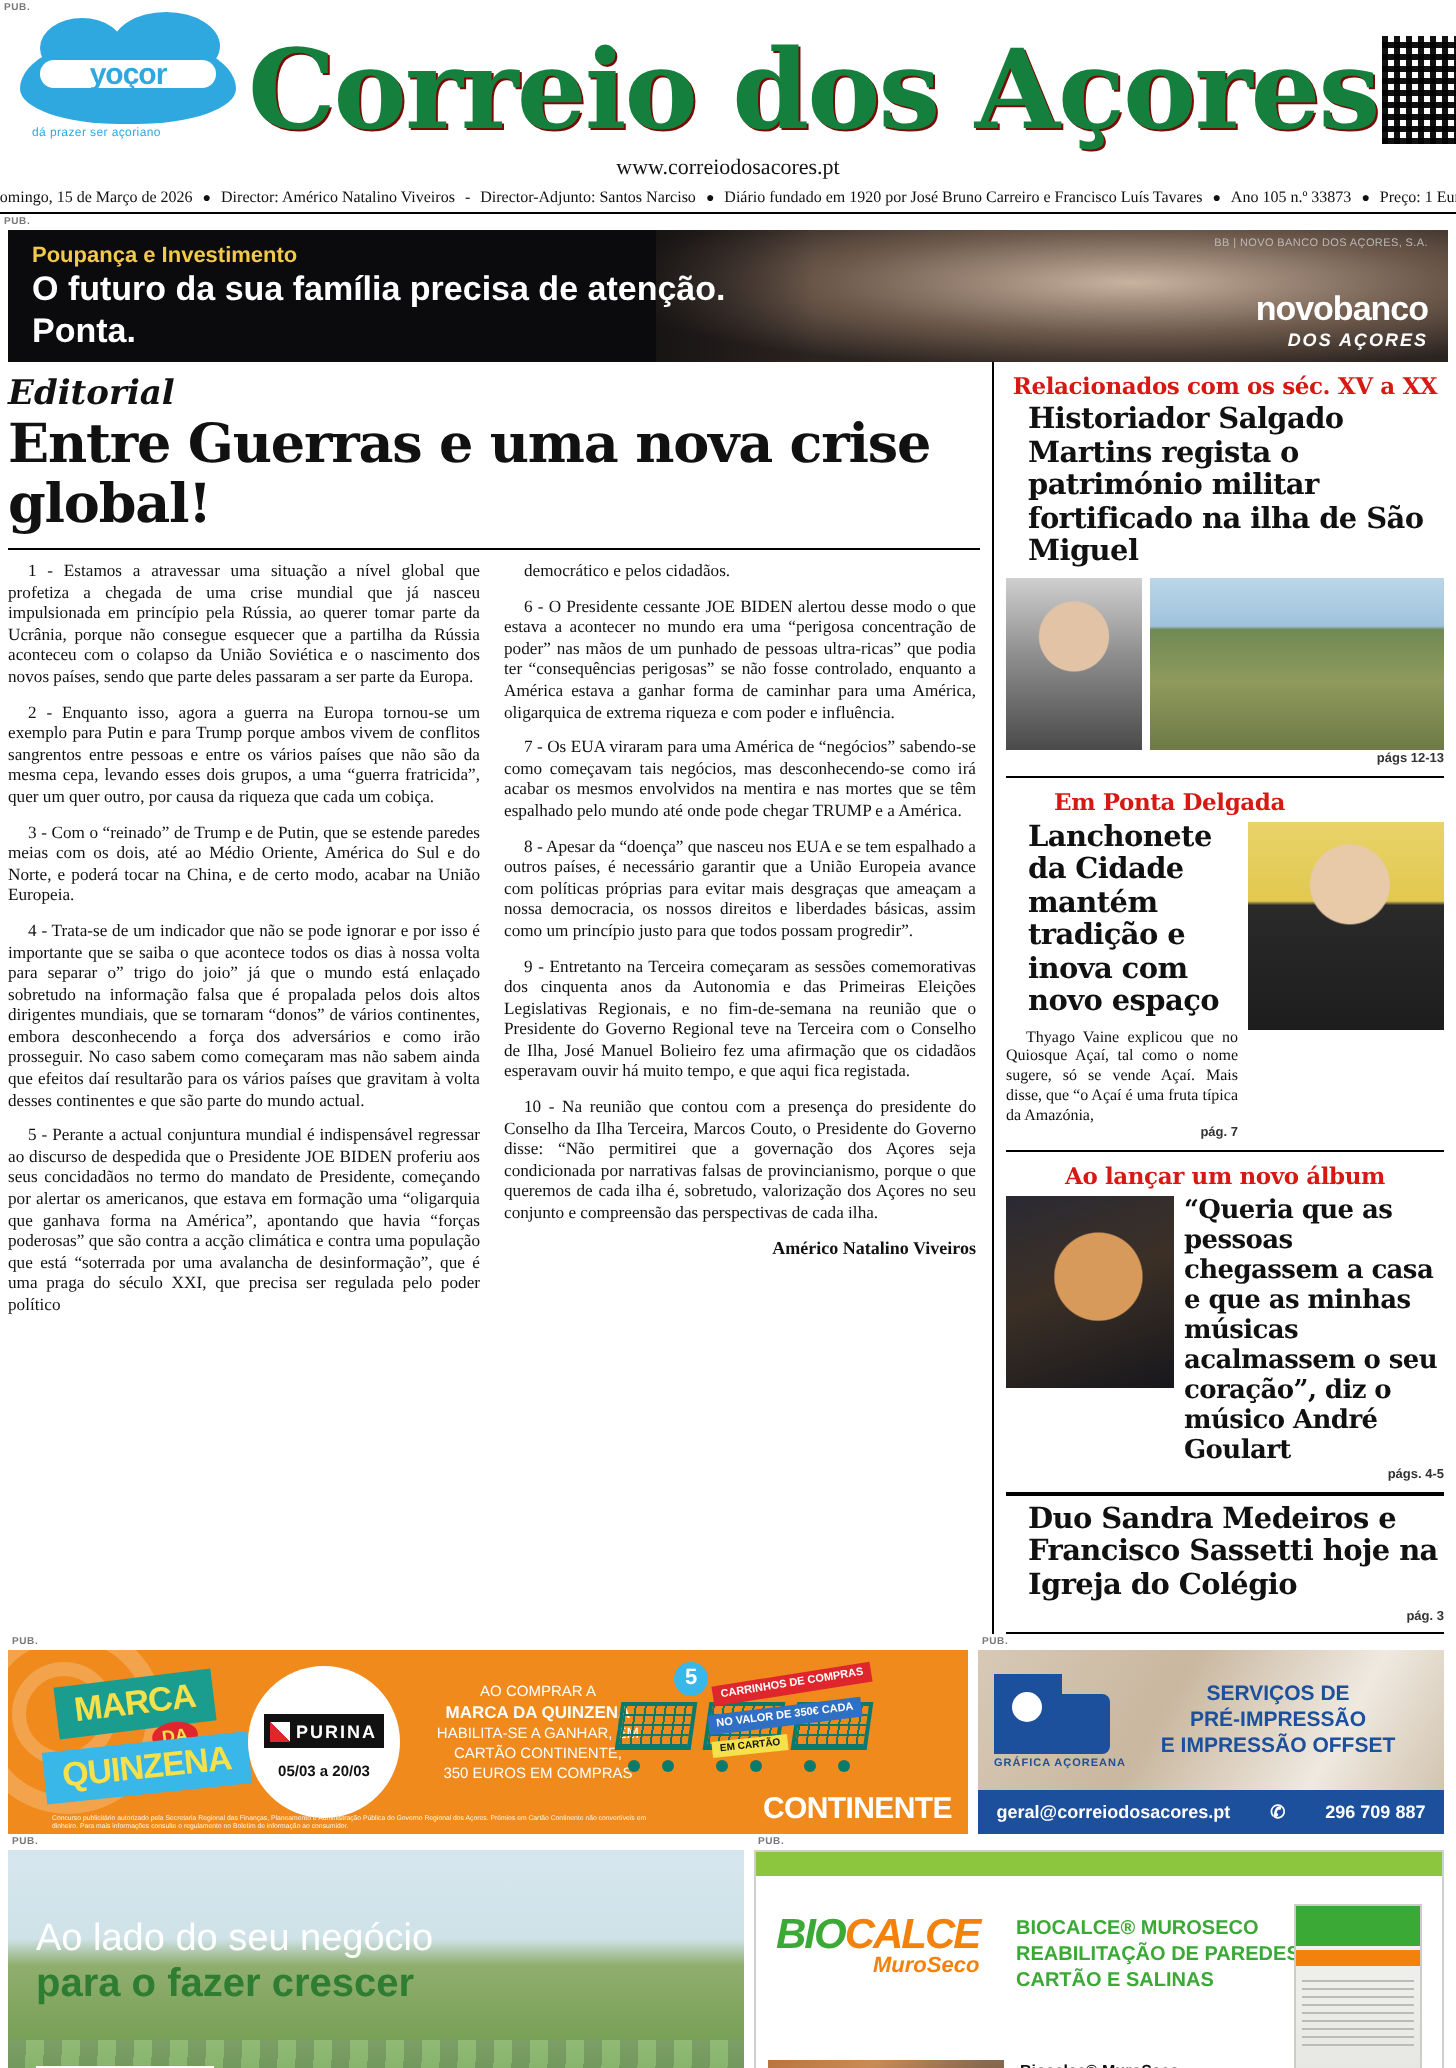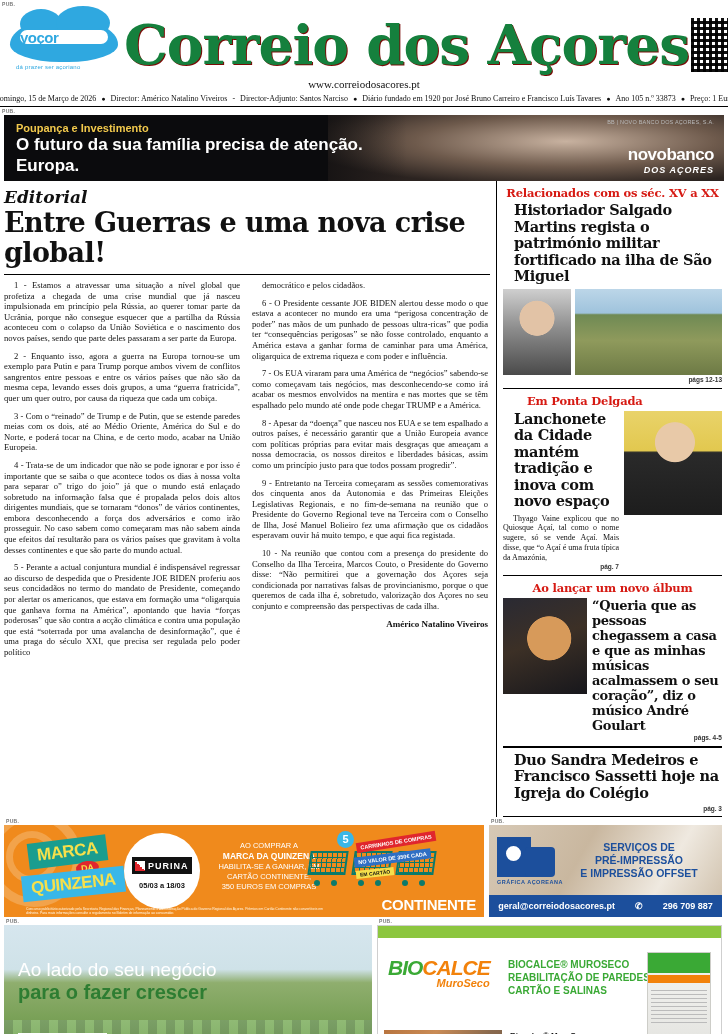--- a/index.html
+++ b/index.html
@@ -19,21 +19,21 @@
   .masthead{display:flex;align-items:center;height:72px;padding:2px 6px 0 6px;box-sizing:border-box;}
   .yocor{width:118px;height:62px;position:relative;flex:0 0 auto;}
   .yocor .cloud{
     position:absolute;left:4px;top:4px;width:108px;height:44px;
     background:#2fa8e0;border-radius:50% 50% 46% 46%/60% 60% 40% 40%;
   }
   .yocor .cloud:before{content:"";position:absolute;left:10px;top:-9px;width:42px;height:30px;background:#2fa8e0;border-radius:50%;}
   .yocor .cloud:after{content:"";position:absolute;right:8px;top:-12px;width:54px;height:34px;background:#2fa8e0;border-radius:50%;}
   .yocor .pill{
     position:absolute;left:14px;top:16px;width:88px;height:14px;background:#fff;border-radius:12px;z-index:3;
-    display:flex;align-items:center;justify-content:flex-start;
+    display:flex;align-items:center;justify-content:center;
   }
   .yocor .pill span{font-family:"Liberation Sans",sans-serif;font-size:15px;font-weight:bold;color:#2fa8e0;letter-spacing:-.5px;}
   .yocor .tag{position:absolute;left:10px;top:50px;font-family:"Liberation Sans",sans-serif;font-size:6px;color:#2fa8e0;letter-spacing:.2px;}
 
   .title-wrap{flex:1 1 auto;text-align:center;}
   .paper-title{
     font-family:"DejaVu Serif", serif;
     font-weight:bold;
     font-size:55px;
     line-height:62px;
@@ -237,21 +237,21 @@
 
   <div class="pub">PUB.</div>
 
   <div class="bankad">
     <div class="photo"></div>
     <div class="fade"></div>
     <div class="legal">BB | NOVO BANCO DOS AÇORES, S.A.</div>
     <div class="txt">
       <div class="l1">Poupança e Investimento</div>
       <div class="l2">O futuro da sua família precisa de atenção.</div>
-      <div class="l3">Europa.</div>
+      <div class="l3">Ponta.</div>
     </div>
     <div class="brand">
       <div class="b1">novobanco</div>
       <div class="b2">DOS AÇORES</div>
     </div>
   </div>
 
   <div class="body-grid">
 
     <div class="left-col">
@@ -347,21 +347,21 @@
       <div class="ring"></div>
       <div class="ring2"></div>
       <div class="tag-marca">MARCA</div>
       <div class="tag-da">DA</div>
       <div class="tag-quinz">QUINZENA</div>
       <div class="circle-purina"></div>
       <div class="purina-bar">
         <span class="chk"></span>
         <span>PURINA</span>
       </div>
-      <div class="purina-date">05/03 a 18/03</div>
+      <div class="purina-date">05/03 a 20/03</div>
       <div class="cont-copy">
         <div>AO COMPRAR A</div>
         <div><b>MARCA DA QUINZENA</b></div>
         <div>HABILITA-SE A GANHAR, EM CARTÃO CONTINENTE,</div>
         <div>350 EUROS EM COMPRAS</div>
       </div>
       <div class="carts">
         <div class="cart">
             <div class="basket"></div>
             <div class="w1"></div>

